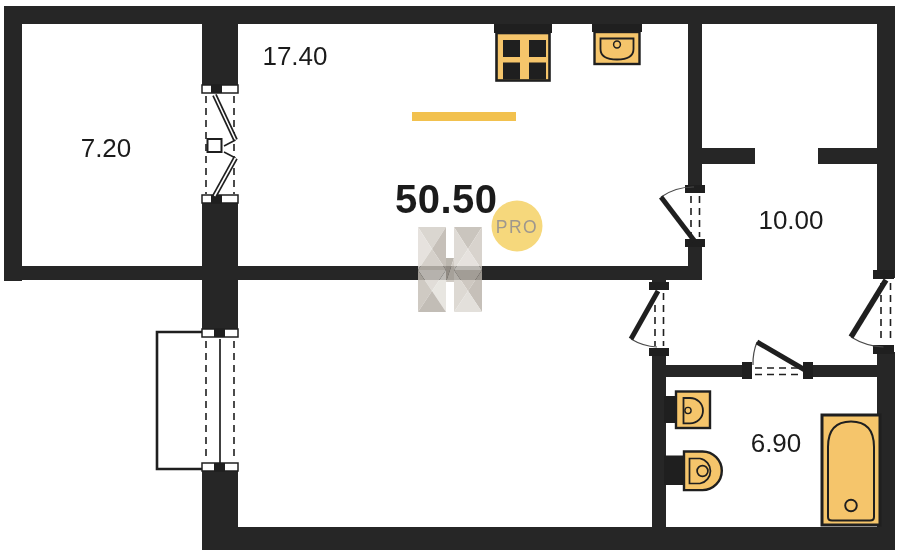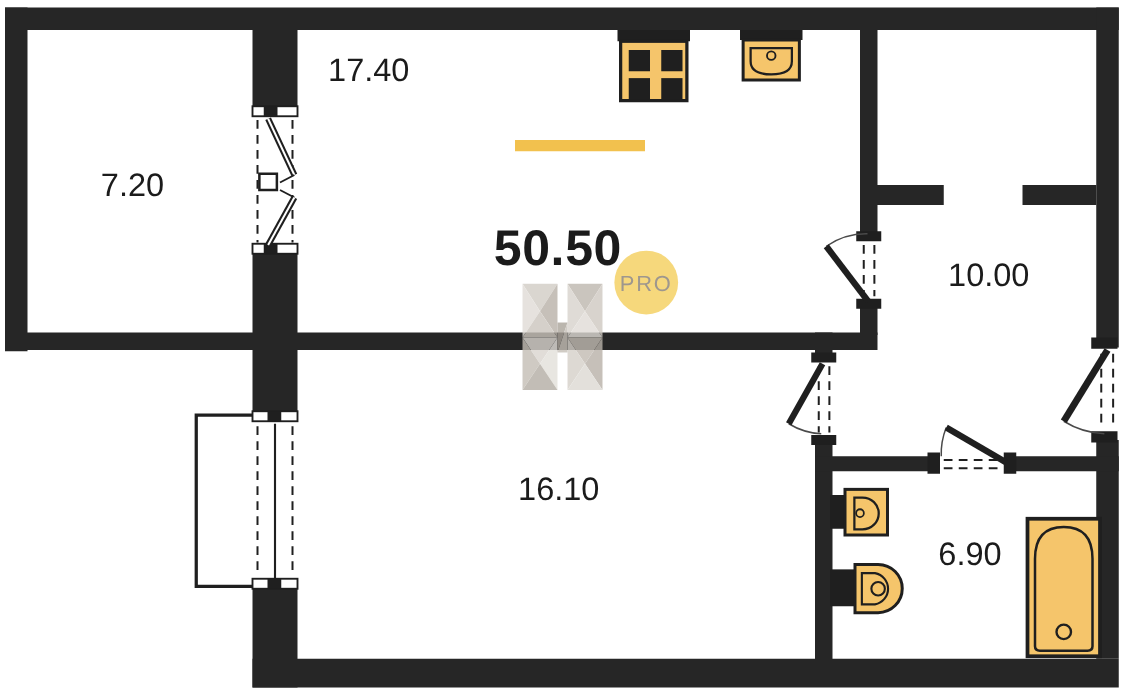--- a/index.html
+++ b/index.html
@@ -187,15 +187,14 @@
       <circle cx="517" cy="226" r="25.5" fill="var(--badge-fill)"></circle>
       <text class="pro-text" x="517" y="232.5" text-anchor="middle">PRO</text>
     </g>
   </svg>
 
   <div class="accent-bar"></div>
   <div class="total-lbl">50.50</div>
   <div class="lbl lbl-balcony">7.20</div>
   <div class="lbl lbl-living">17.40</div>
   <div class="lbl lbl-hallway">10.00</div>
-  <div class="lbl lbl-room">16.10</div>
   <div class="lbl lbl-bath">6.90</div>
 </div>
 
 </body></html>

